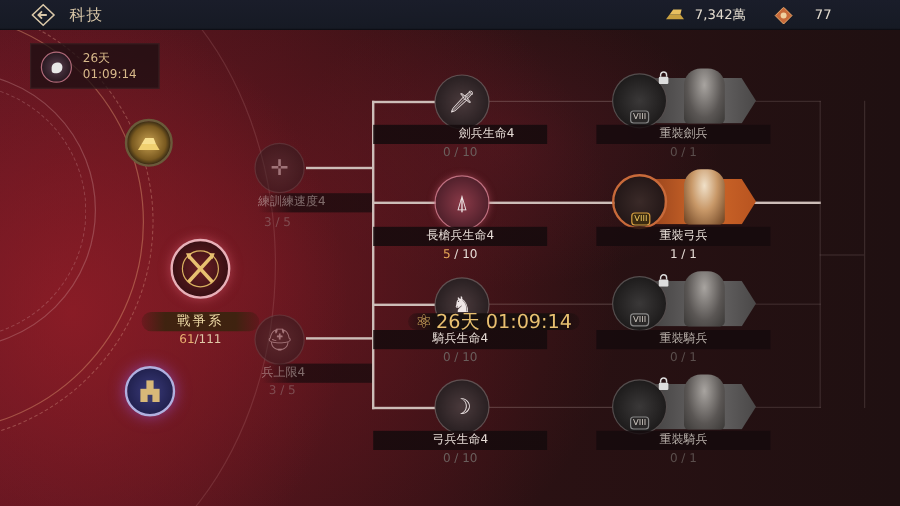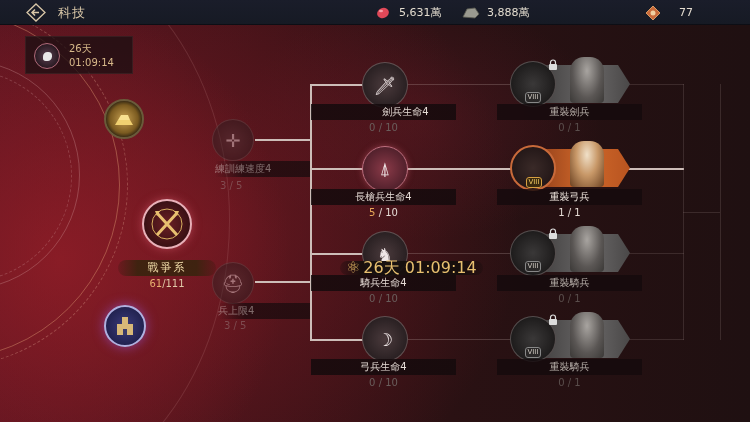--- a/index.html
+++ b/index.html
@@ -141,36 +141,28 @@
 
 <div class="topbar">
   <div class="back-btn">
     <svg width="20" height="19" viewBox="0 0 20 19">
       <polygon points="10,1 19,9.5 10,18 1,9.5" fill="none" stroke="#d9c7a8" stroke-width="1.3"></polygon>
       <path d="M13 9.5 H6 M9 6.5 L6 9.5 L9 12.5" stroke="#d9c7a8" stroke-width="1.5" fill="none"></path>
     </svg>
   </div>
   <div class="title">科技</div>
 
-  <div class="res" style="left:373px;">
+  <div class="res" style="left:553px;">
     <span class="ico">
       <svg width="20" height="14" viewBox="0 0 20 14">
-          <ellipse cx="10" cy="7" rx="6" ry="5" transform="rotate(-25 10 7)" fill="#e04858"></ellipse>
-          <ellipse cx="8" cy="5" rx="2" ry="1.2" fill="#f5a0a8"></ellipse>
+          <polygon points="2,10 5,6 14,6 17,10" fill="#c8a040"></polygon>
+          <polygon points="5,6 8,2 15,2 14,6" fill="#e8c060"></polygon>
         </svg>
     </span>
-    <span>5,631萬</span>
-  </div>
-  <div class="res" style="left:461px;">
-    <span class="ico">
-      <svg width="20" height="14" viewBox="0 0 20 14">
-          <polygon points="2,11 6,3 14,2 18,8 14,12" fill="#9a9a90" stroke="#5a5a50" stroke-width="0.8"></polygon>
-        </svg>
-    </span>
-    <span>3,888萬</span>
+    <span>7,342萬</span>
   </div>
   <div class="res" style="left:643px;">
     <span class="ico">
       <svg width="20" height="14" viewBox="0 0 20 14">
           <polygon points="10,0 17,7 10,14 3,7" fill="#c86a3a" stroke="#f0b070" stroke-width="0.8"></polygon>
           <circle cx="10" cy="7" r="2.5" fill="#f0d0a0"></circle>
         </svg>
     </span>
     <span style="margin-left:10px;">77</span>
   </div>

